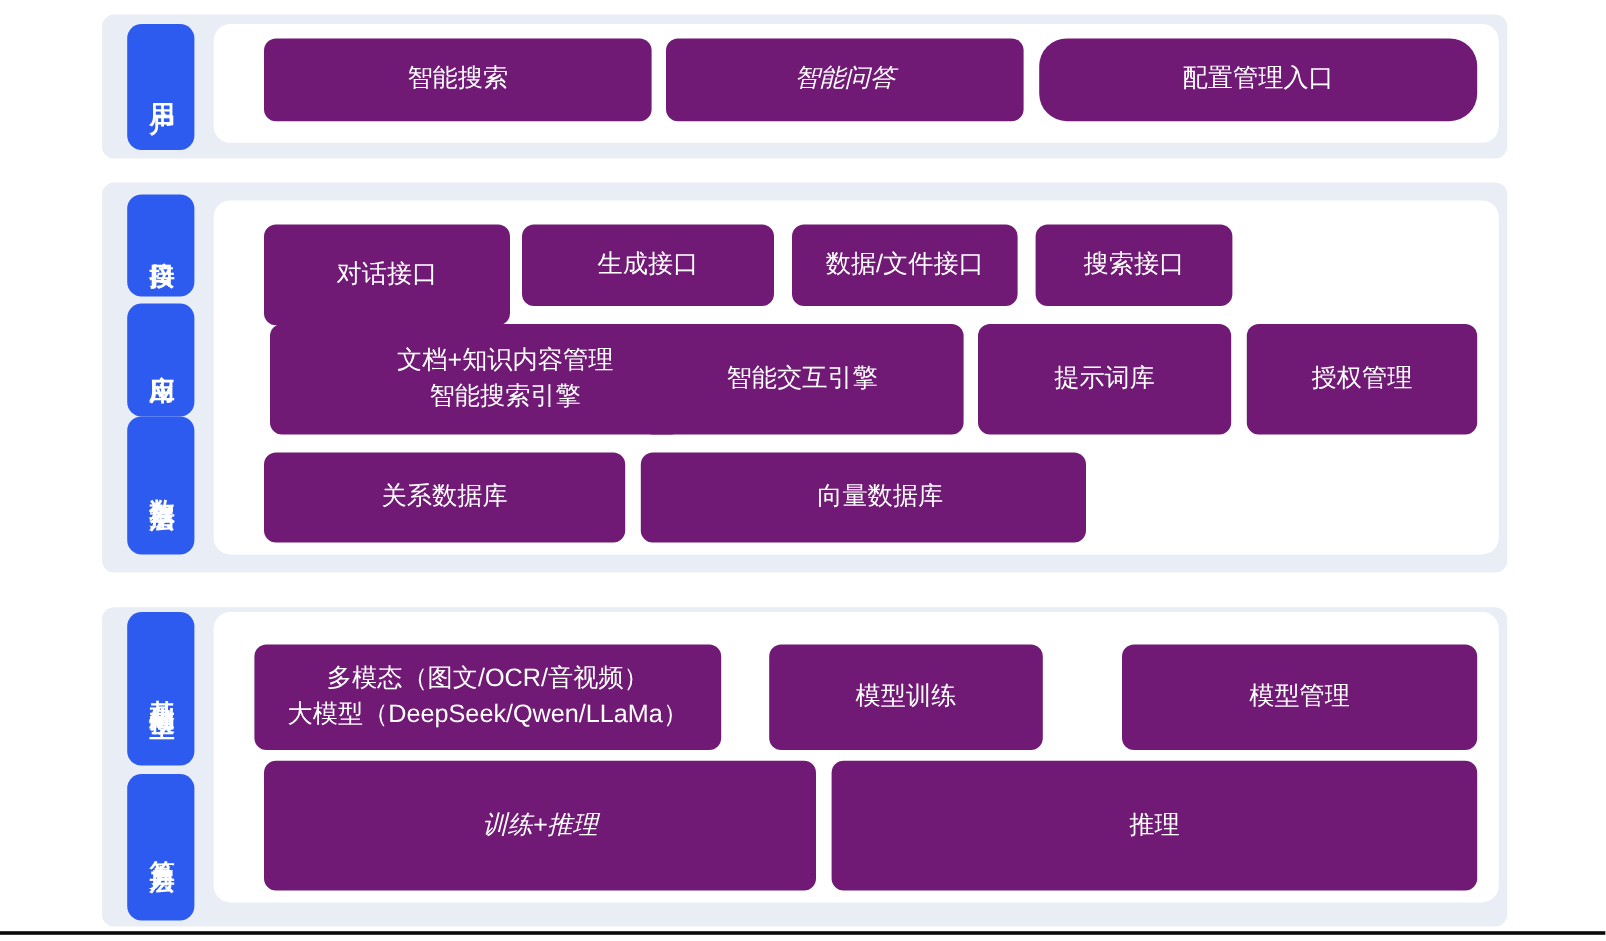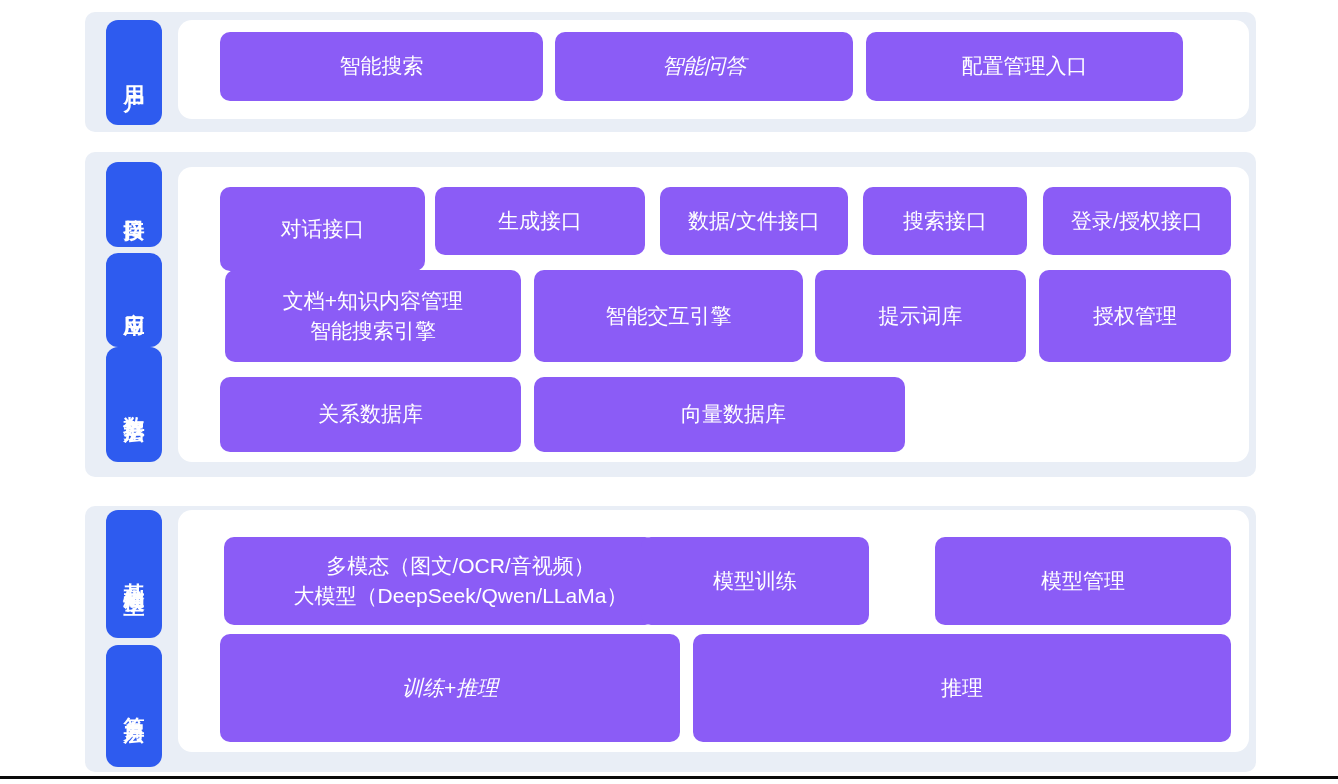--- a/index.html
+++ b/index.html
@@ -22,75 +22,74 @@
     display:flex; align-items:center; justify-content:center;
     writing-mode:vertical-rl; text-orientation:upright;
     letter-spacing:4px;
   }
   .panel{
     position:absolute; left:93px; width:1071px;
     background:#ffffff; border-radius:14px;
   }
   .btn{
     position:absolute;
-    background:#8b5cf6; border-radius:10px;
+    background:#701a75; border-radius:10px;
     color:#ffffff; font-size:21px; line-height:1.45;
     display:flex; align-items:center; justify-content:center;
     text-align:center; white-space:pre-line;
   }
   .bottom-line{
     position:absolute; left:0; top:776px; width:1338px; height:3px;
     background:#0a0a0a;
   }
 </style>
 </head>
 <body>
 
 <div class="page">
 
   <section class="band band-user">
     <div class="side-label" style="top:8px; height:105px;">用户</div>
     <div class="panel" style="top:8px; height:99px;">
       <div class="btn" style="left:42px; top:12px; width:323px; height:69px;">智能搜索</div>
       <div class="btn" style="left:377px; top:12px; width:298px; height:69px;font-style:italic;">智能问答</div>
-      <div class="btn" style="left:688px; top:12px; width:317px; height:69px;">配置管理入口</div>
+      <div class="btn" style="left:688px; top:12px; width:365px; height:69px;border-radius:23px;">配置管理入口</div>
     </div>
   </section>
 
   <section class="band band-middle">
     <div class="side-label" style="top:10px; height:85px;">接口</div>
     <div class="side-label" style="top:101px; height:94px;">应用</div>
     <div class="side-label" style="top:195px; height:115px;">数据层</div>
 
     <div class="panel" style="top:15px; height:295px;">
 
       <div class="btn" style="left:42px; top:20px; width:205px; height:84px;">对话接口</div>
       <div class="btn" style="left:257px; top:20px; width:210px; height:68px;">生成接口</div>
       <div class="btn" style="left:482px; top:20px; width:188px; height:68px;">数据/文件接口</div>
       <div class="btn" style="left:685px; top:20px; width:164px; height:68px;">搜索接口</div>
-      <div class="btn" style="left:865px; top:20px; width:188px; height:68px;">登录/授权接口</div>
 
-      <div class="btn" style="left:47px; top:103px; width:296px; height:92px;">文档+知识内容管理
+      <div class="btn" style="left:47px; top:103px; width:296px; height:92px;padding-left:48px;">文档+知识内容管理
 智能搜索引擎</div>
       <div class="btn" style="left:356px; top:103px; width:269px; height:92px;">智能交互引擎</div>
       <div class="btn" style="left:637px; top:103px; width:211px; height:92px;">提示词库</div>
       <div class="btn" style="left:861px; top:103px; width:192px; height:92px;">授权管理</div>
 
       <div class="btn" style="left:42px; top:210px; width:301px; height:75px;">关系数据库</div>
       <div class="btn" style="left:356px; top:210px; width:343px; height:75px;padding-left:28px;">向量数据库</div>
     </div>
   </section>
 
   <section class="band band-foundation">
     <div class="side-label" style="top:4px; height:128px;">基础模型</div>
     <div class="side-label" style="top:139px; height:122px;">算力层</div>
 
     <div class="panel" style="top:4px; height:242px;">
 
-      <div class="btn" style="left:46px; top:27px; width:389px; height:88px;padding-left:42px;">多模态（图文/OCR/音视频）
+      <div class="btn" style="left:34px; top:27px; width:389px; height:88px;">多模态（图文/OCR/音视频）
 大模型（DeepSeek/Qwen/LLaMa）</div>
       <div class="btn" style="left:463px; top:27px; width:228px; height:88px;">模型训练</div>
       <div class="btn" style="left:757px; top:27px; width:296px; height:88px;">模型管理</div>
 
       <div class="btn" style="left:42px; top:124px; width:460px; height:108px;font-style:italic;">训练+推理</div>
       <div class="btn" style="left:515px; top:124px; width:538px; height:108px;">推理</div>
     </div>
   </section>
 
   <div class="bottom-line"></div>

